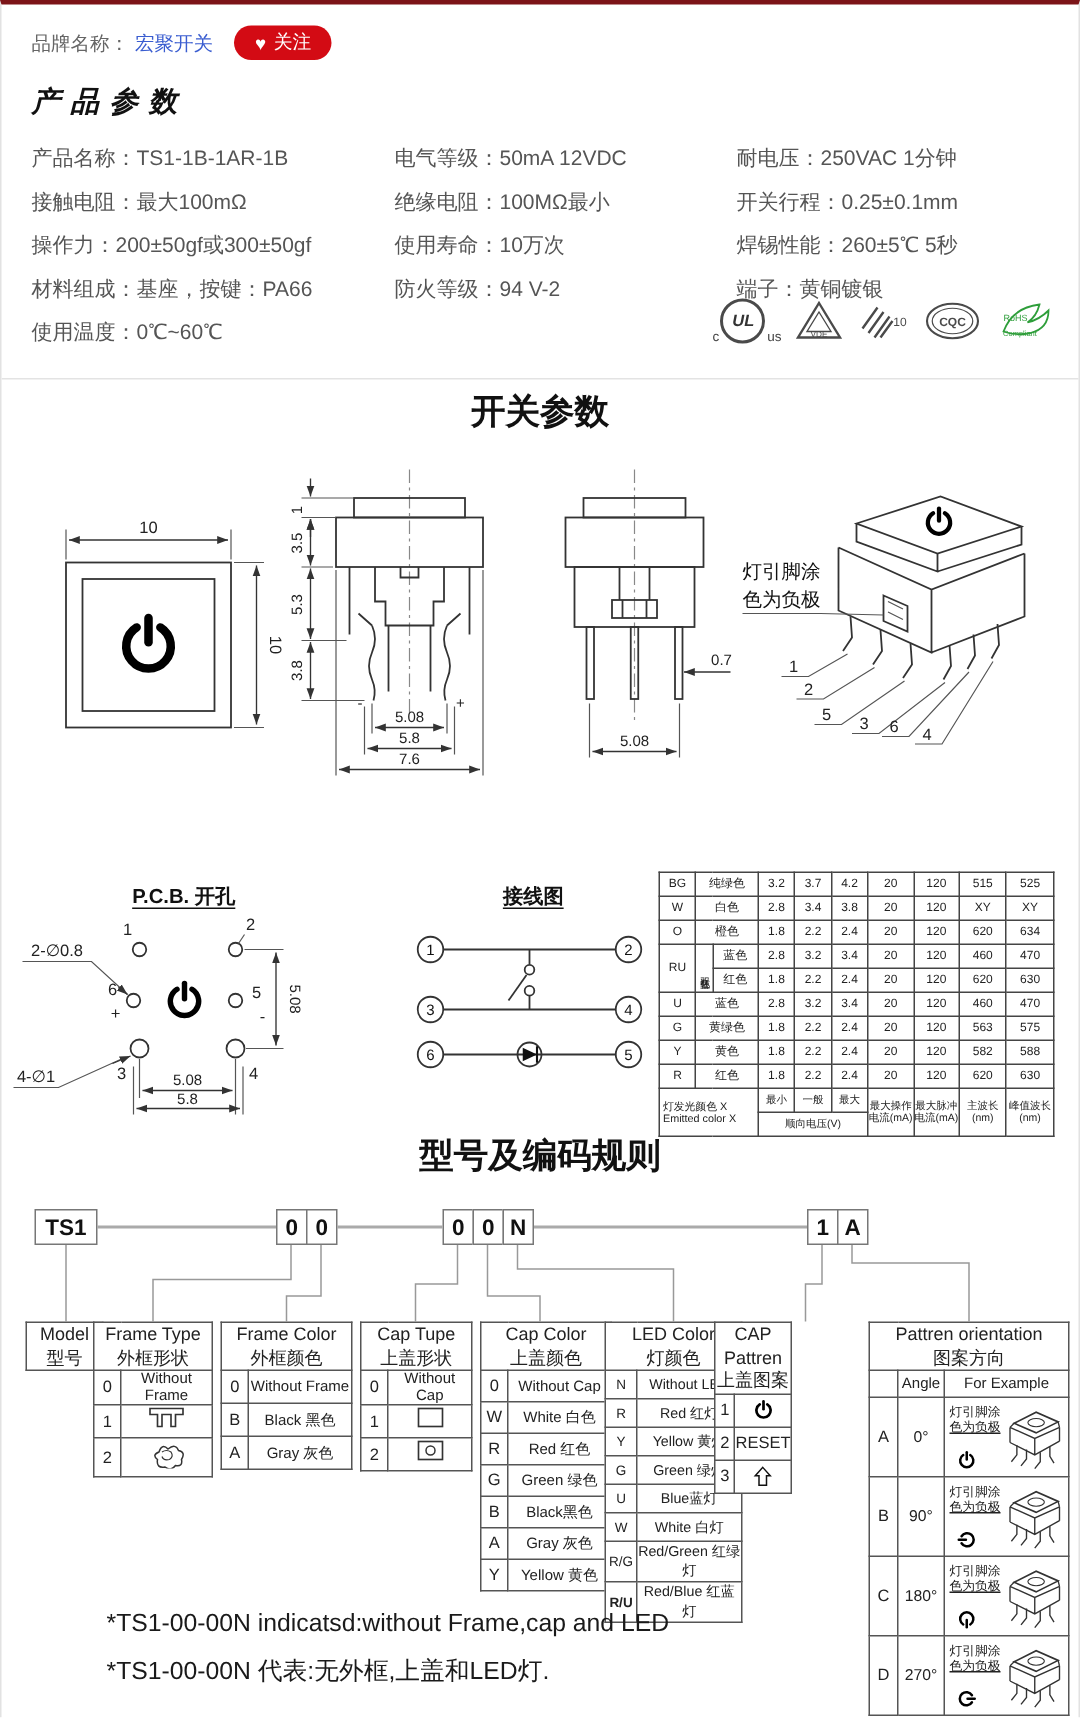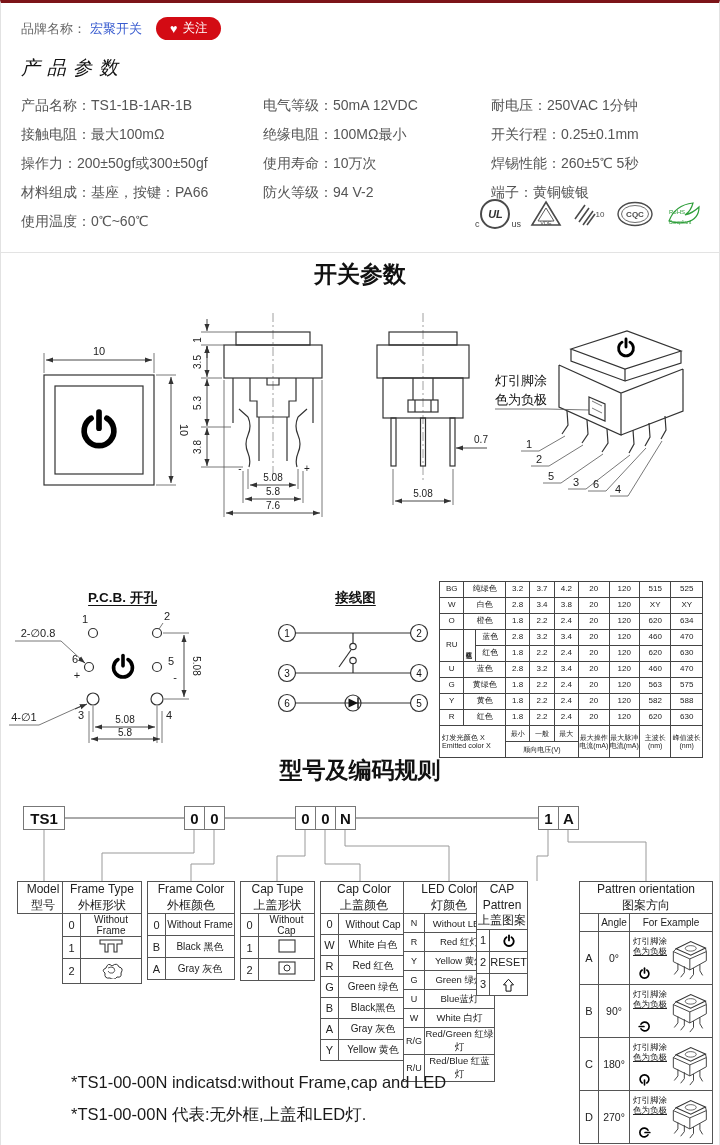--- a/index.html
+++ b/index.html
@@ -7,21 +7,21 @@
         border-top:3px solid #7c1418;border-left:1px solid #e2e2e2;border-right:1px solid #e2e2e2;
         box-sizing:border-box;font-family:"Liberation Sans",sans-serif;color:#333;}
   .abs{position:absolute;}
   
   .brand-row{position:absolute;left:20px;top:14px;display:flex;align-items:center;gap:14px;font-size:13px;}
   .brand-label{color:#666;}
   .brand-name{color:#3a5dd0;cursor:pointer;}
   .follow-btn{display:inline-flex;align-items:center;gap:5px;background:#d30b14;color:#fff;
               border:none;border-radius:12px;padding:3px 14px;font-size:12.5px;cursor:pointer;}
   .pp-title{position:absolute;left:20px;top:52px;font-family:"Liberation Serif",serif;
-            font-style:italic;font-weight:normal;font-size:19px;letter-spacing:7px;color:#111;}
+            font-style:italic;font-weight:bold;font-size:19px;letter-spacing:7px;color:#111;}
   
   .specs{position:absolute;left:20px;top:88px;width:685px;}
   .spec-row{display:grid;grid-template-columns:242px 228px 212px;height:29px;align-items:center;}
   .spec-cell{font-size:14px;color:#555;white-space:nowrap;}
   .certs{position:absolute;right:16px;top:196px;display:flex;align-items:center;gap:9px;}
   .cert{display:flex;align-items:center;justify-content:center;color:#555;}
   .ul-wrap{display:flex;align-items:flex-end;gap:1px;font-size:9px;color:#444;}
   .ul-circle{width:26px;height:26px;border:2px solid #4a4a4a;border-radius:50%;display:flex;align-items:center;
              justify-content:center;font-weight:bold;font-style:italic;font-size:11px;color:#333;}
   .divider{position:absolute;left:0;top:249px;width:720px;border-top:1px solid #e3e3e3;}
@@ -677,21 +677,21 @@
           </tr>
           <tr style="height:19px;">
           <td class="keycell" style="font-size:9px;width:20px;">W</td>
           <td class="valcell" style="font-size:9.5px;">White 白灯</td>
           </tr>
           <tr style="height:19px;margin-top:12px;">
           <td class="keycell" style="font-size:9px;width:20px;">R/G</td>
           <td class="valcell" style="font-size:9.5px;">Red/Green 红绿灯</td>
           </tr>
           <tr style="height:19px;">
-          <td class="keycell" style="font-size:9px;width:20px;">R/U</td>
+          <td class="keycell" style="font-size:9px;width:20px;font-weight:bold;">R/U</td>
           <td class="valcell" style="font-size:9.5px;">Red/Blue 红蓝灯</td>
           </tr>
         </tbody>
     </table>
 
     <table class="opt-table" style="left:475px;top:83px;width:52px;">
       <tbody>
           <tr>
             <th colspan="2" class="tbl-head">
         <span>CAP Pattren</span><br>

